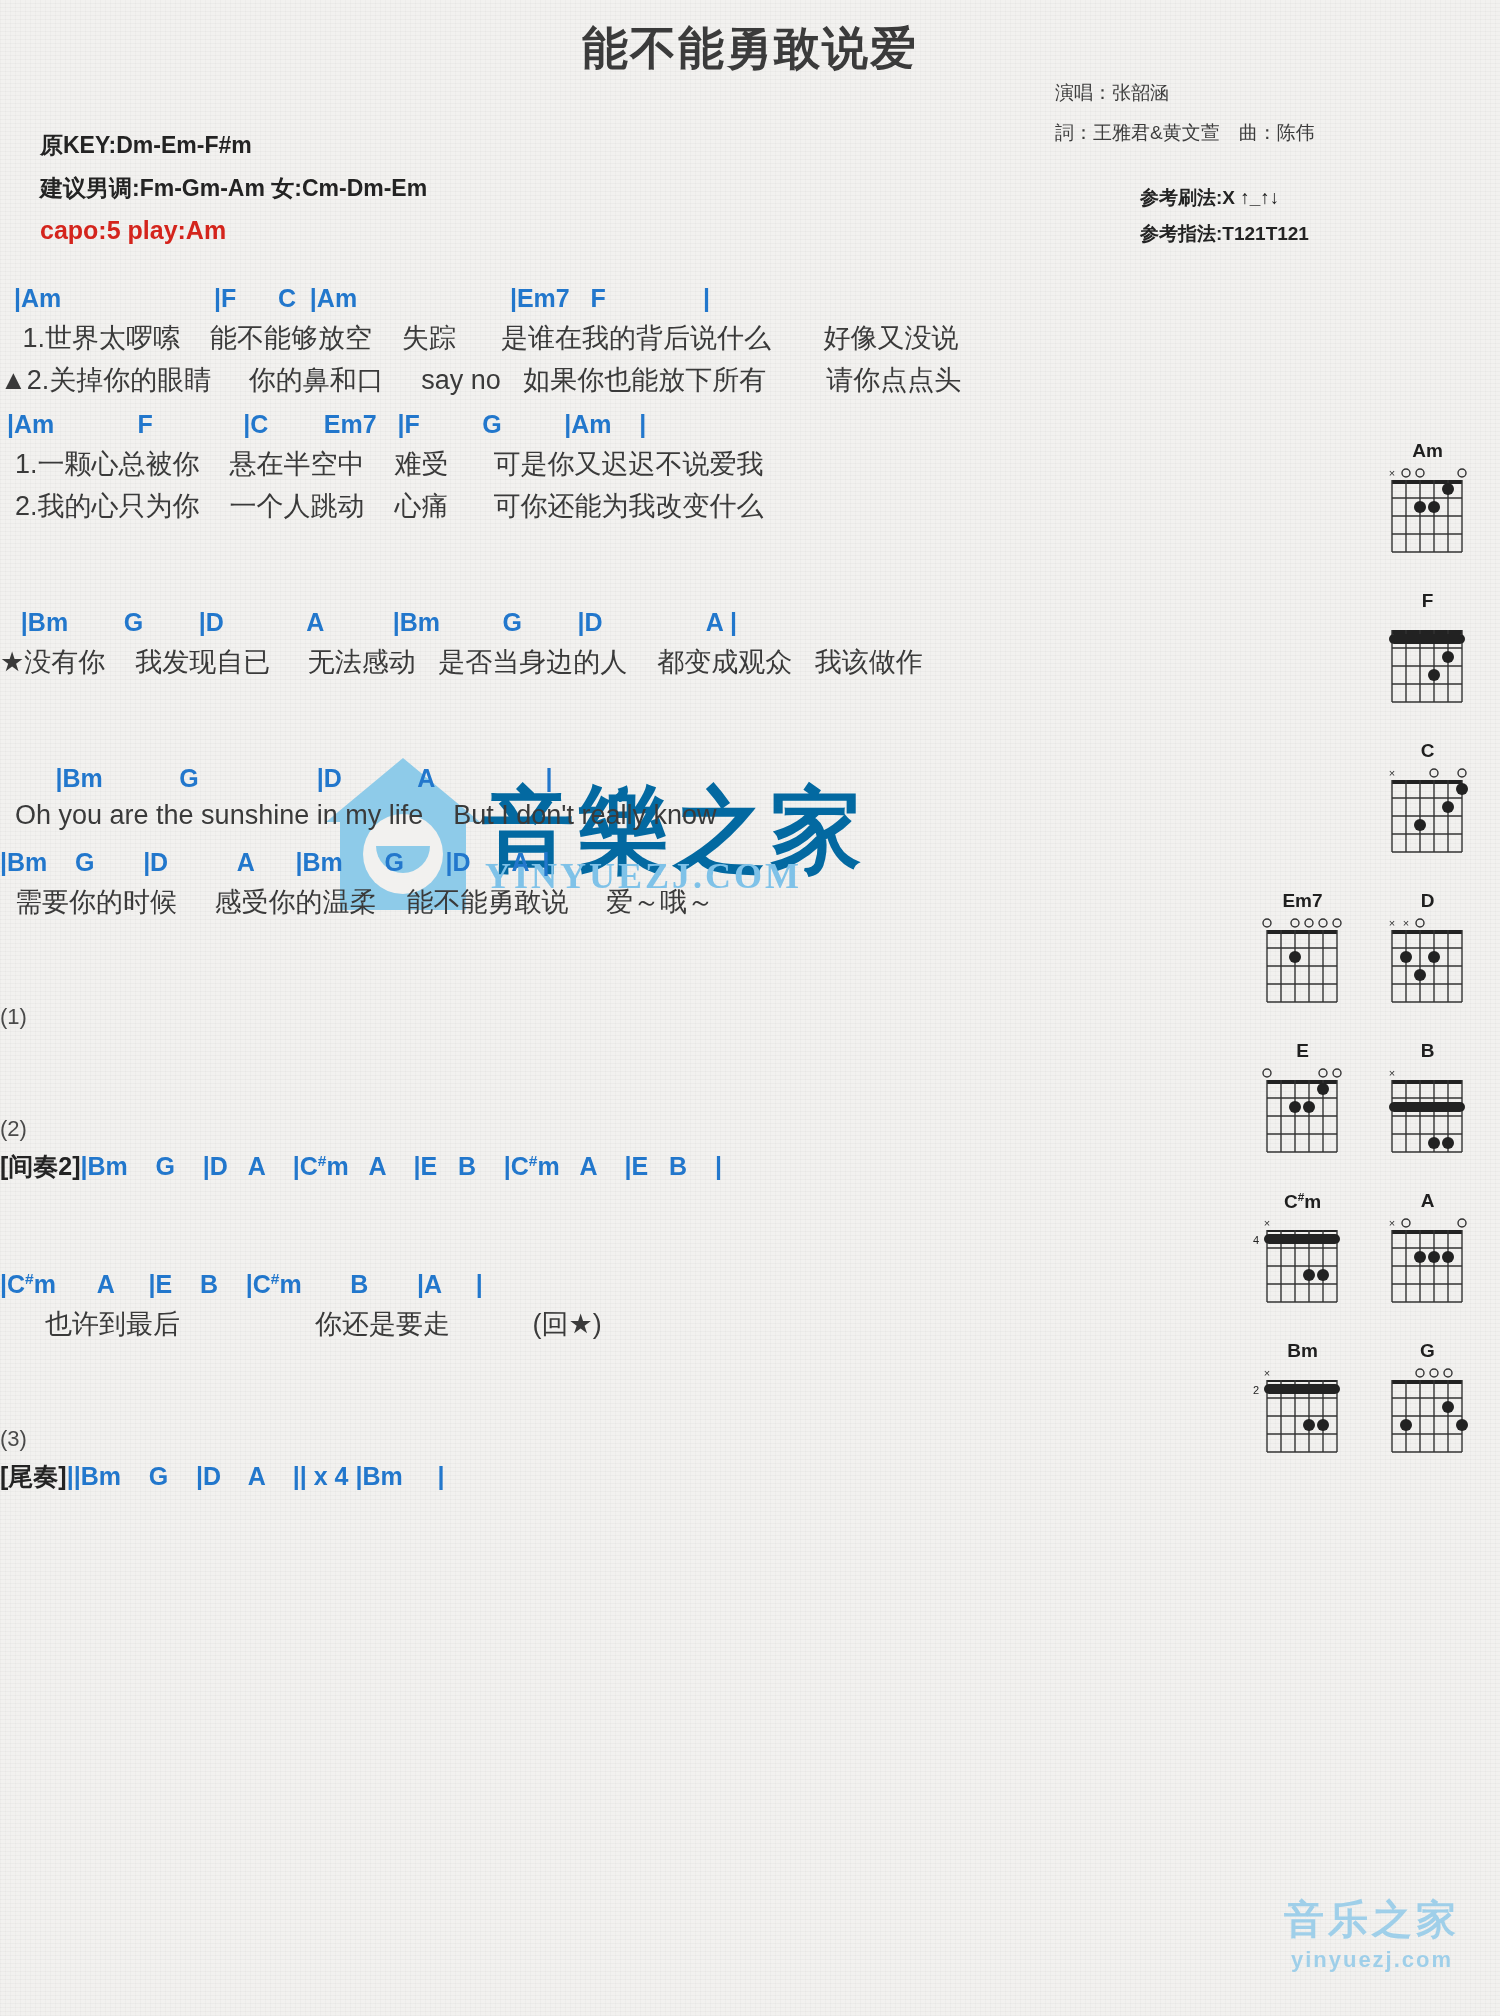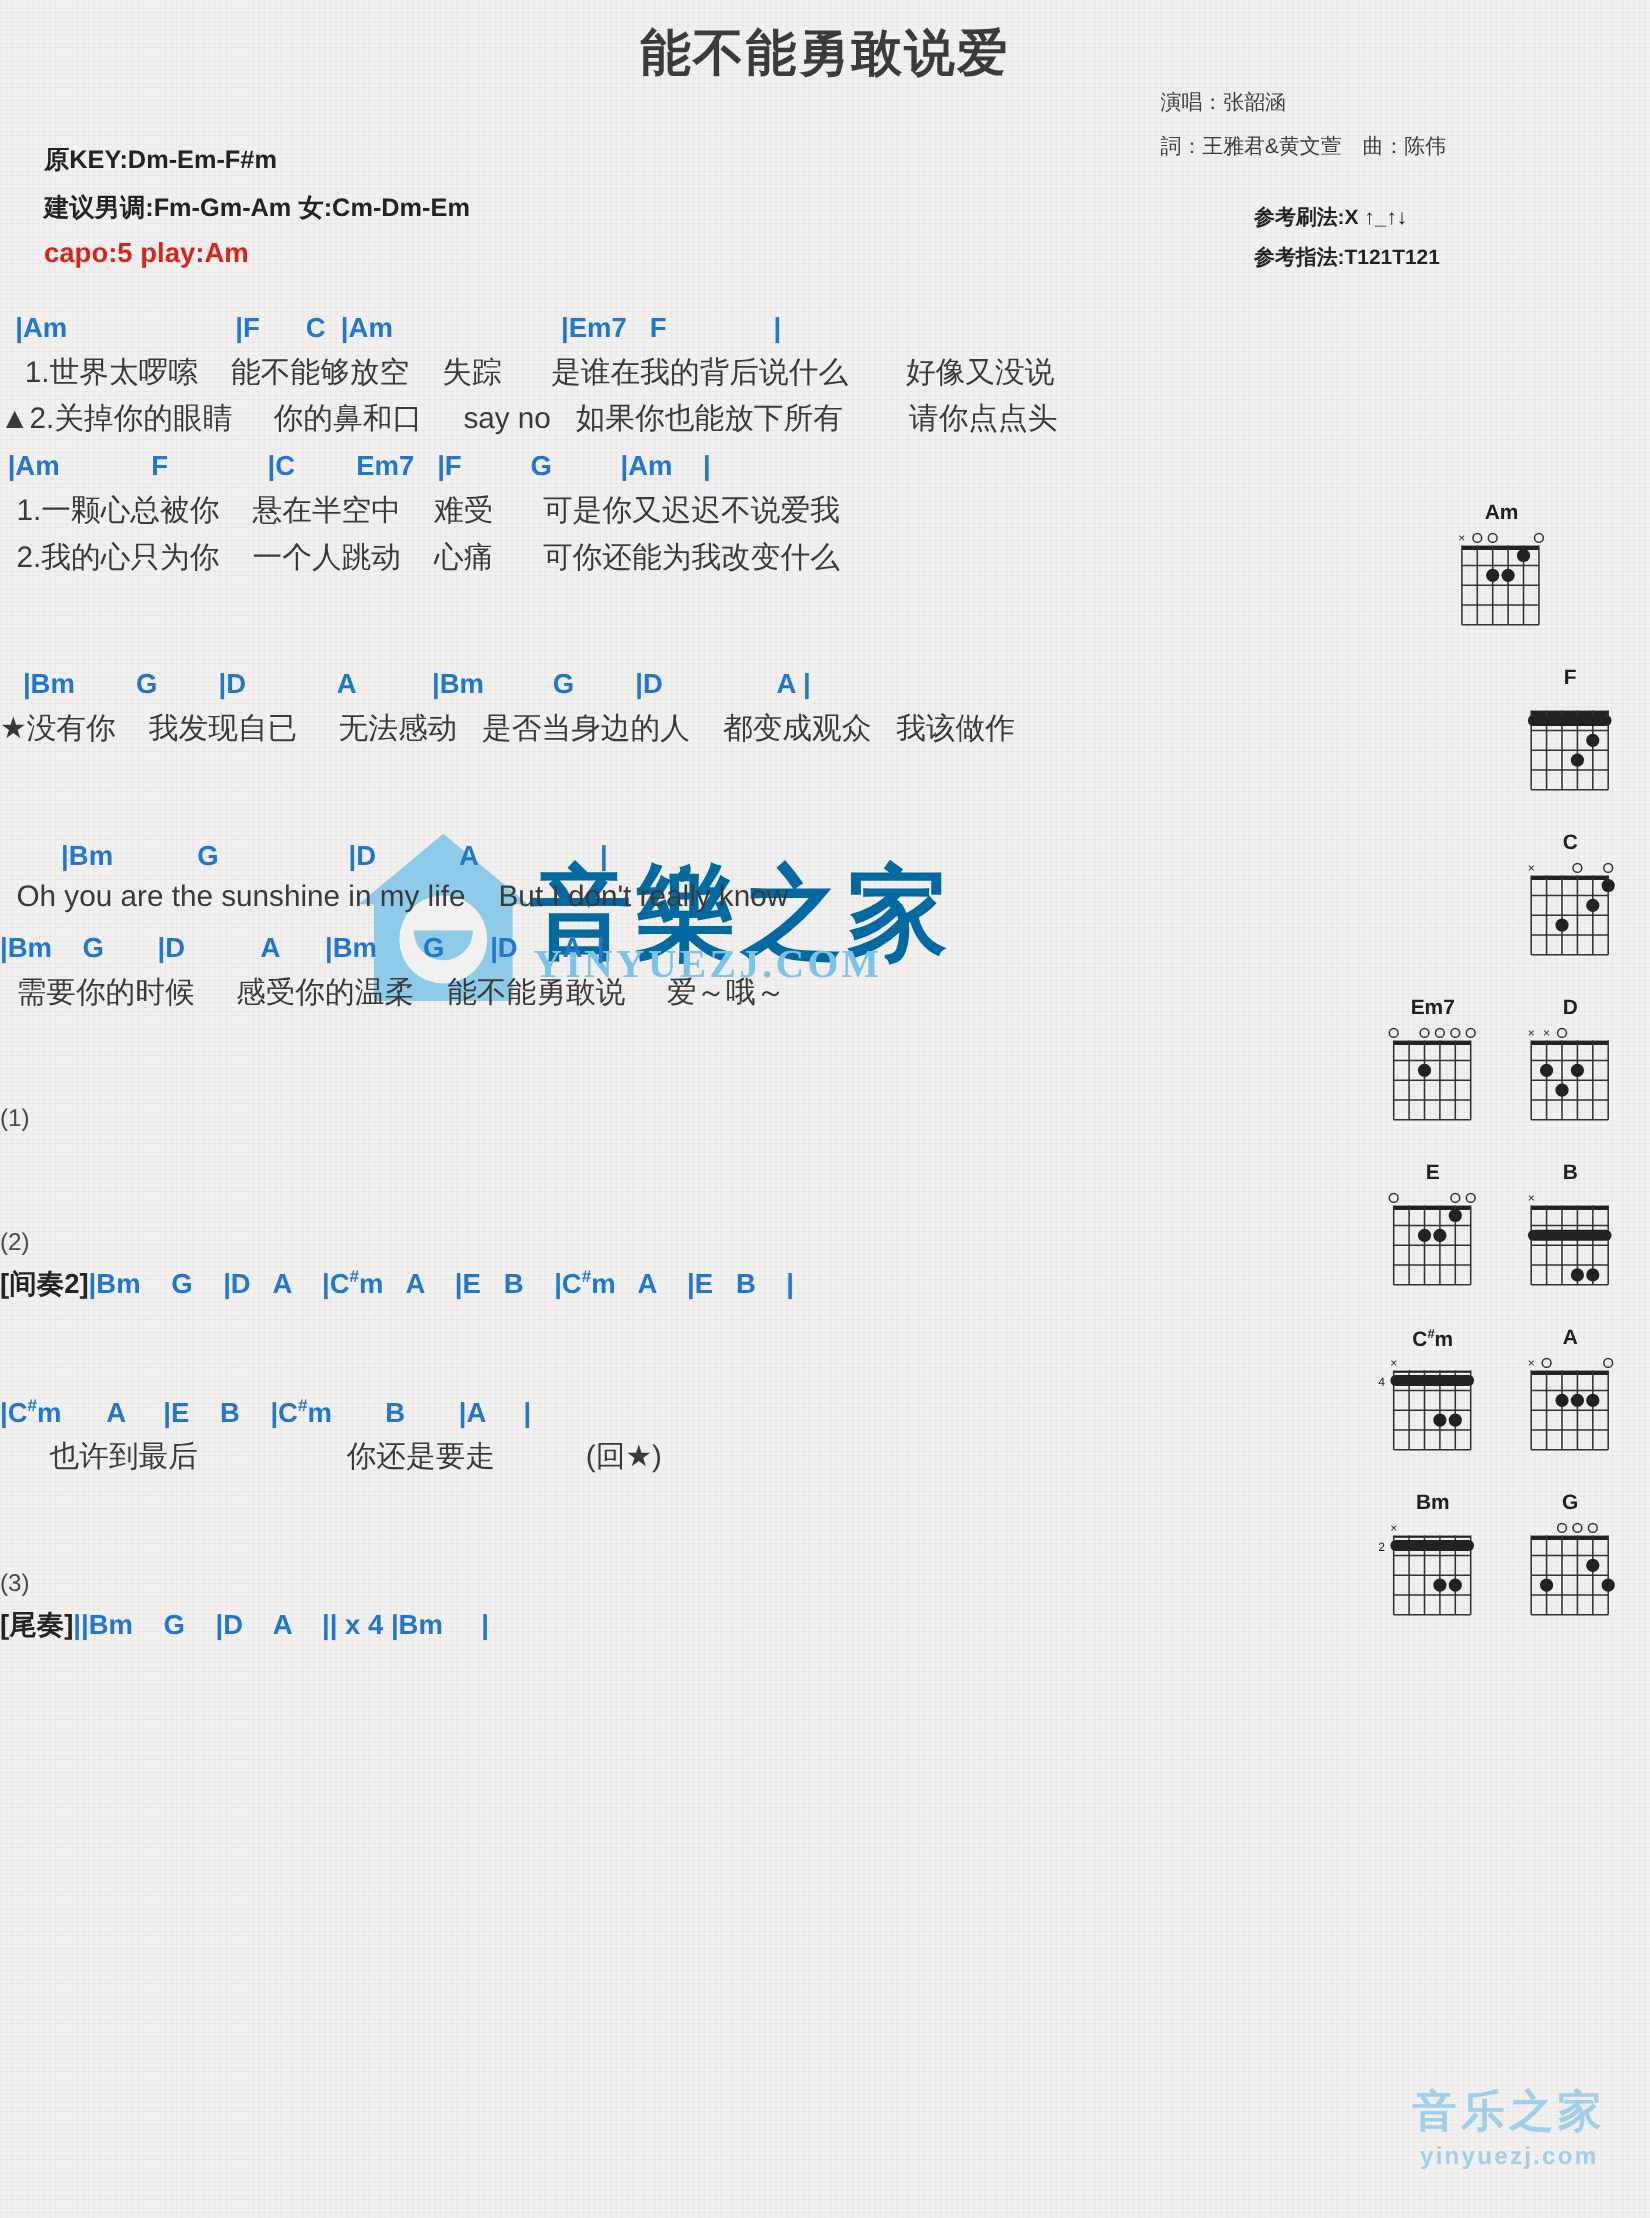--- a/index.html
+++ b/index.html
@@ -184,21 +184,21 @@
     <div class="spacer"></div>
 
     <div class="block">
       <div class="secnum">(3)</div>
       <div class="lyricline"><span class="seclabel">[尾奏]</span><span class="chordline" style="display:inline;height:auto;">||Bm    G    |D    A    || x 4 |Bm     |</span></div>
     </div>
 
   </div>
 
   <div class="diagrams" id="diagrams">
-      <div class="diag-row" style="justify-content: center; margin-top: 16px;">
+      <div class="diag-row" style="justify-content: flex-end;">
         <div class="diag">
           <div class="dname">Am</div>
           <div>
             <svg width="100" height="112" viewBox="0 0 100 112">
               <rect x="14" y="16" width="70" height="4" fill="#222"></rect>
               <line x1="14" y1="34" x2="84" y2="34" stroke="#333" stroke-width="1.4"></line>
               <line x1="14" y1="52" x2="84" y2="52" stroke="#333" stroke-width="1.4"></line>
               <line x1="14" y1="70" x2="84" y2="70" stroke="#333" stroke-width="1.4"></line>
               <line x1="14" y1="88" x2="84" y2="88" stroke="#333" stroke-width="1.4"></line>
               <line x1="14" y1="16" x2="14" y2="88" stroke="#333" stroke-width="1.4"></line>

